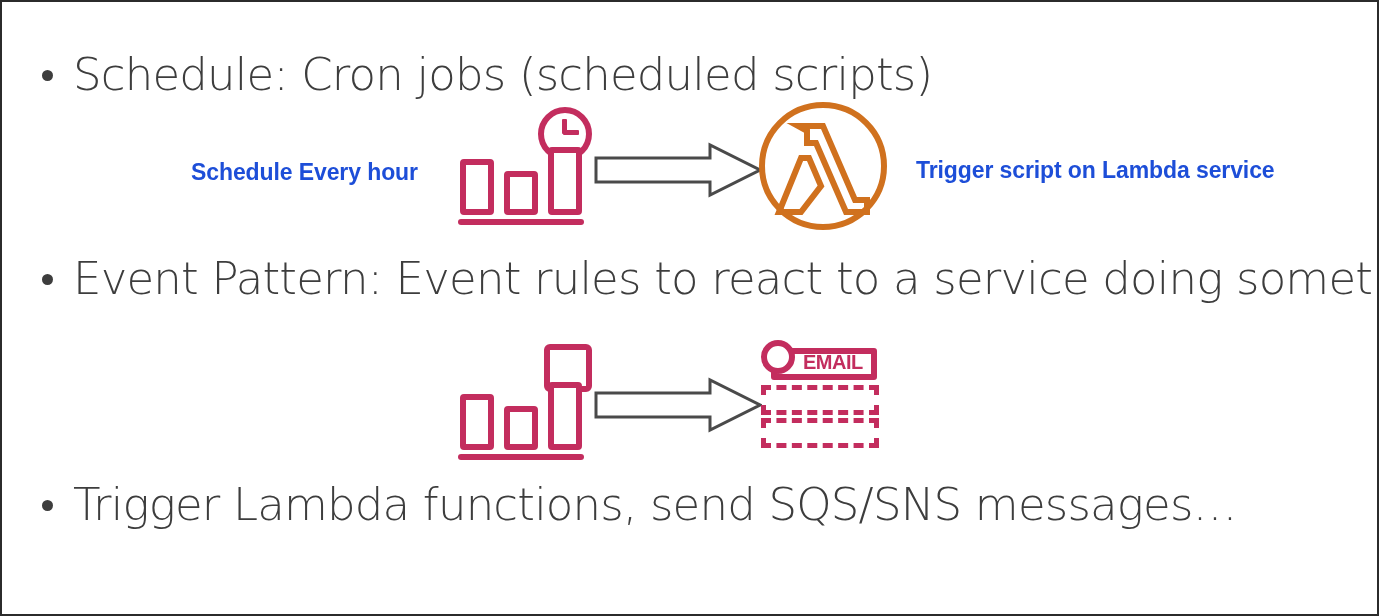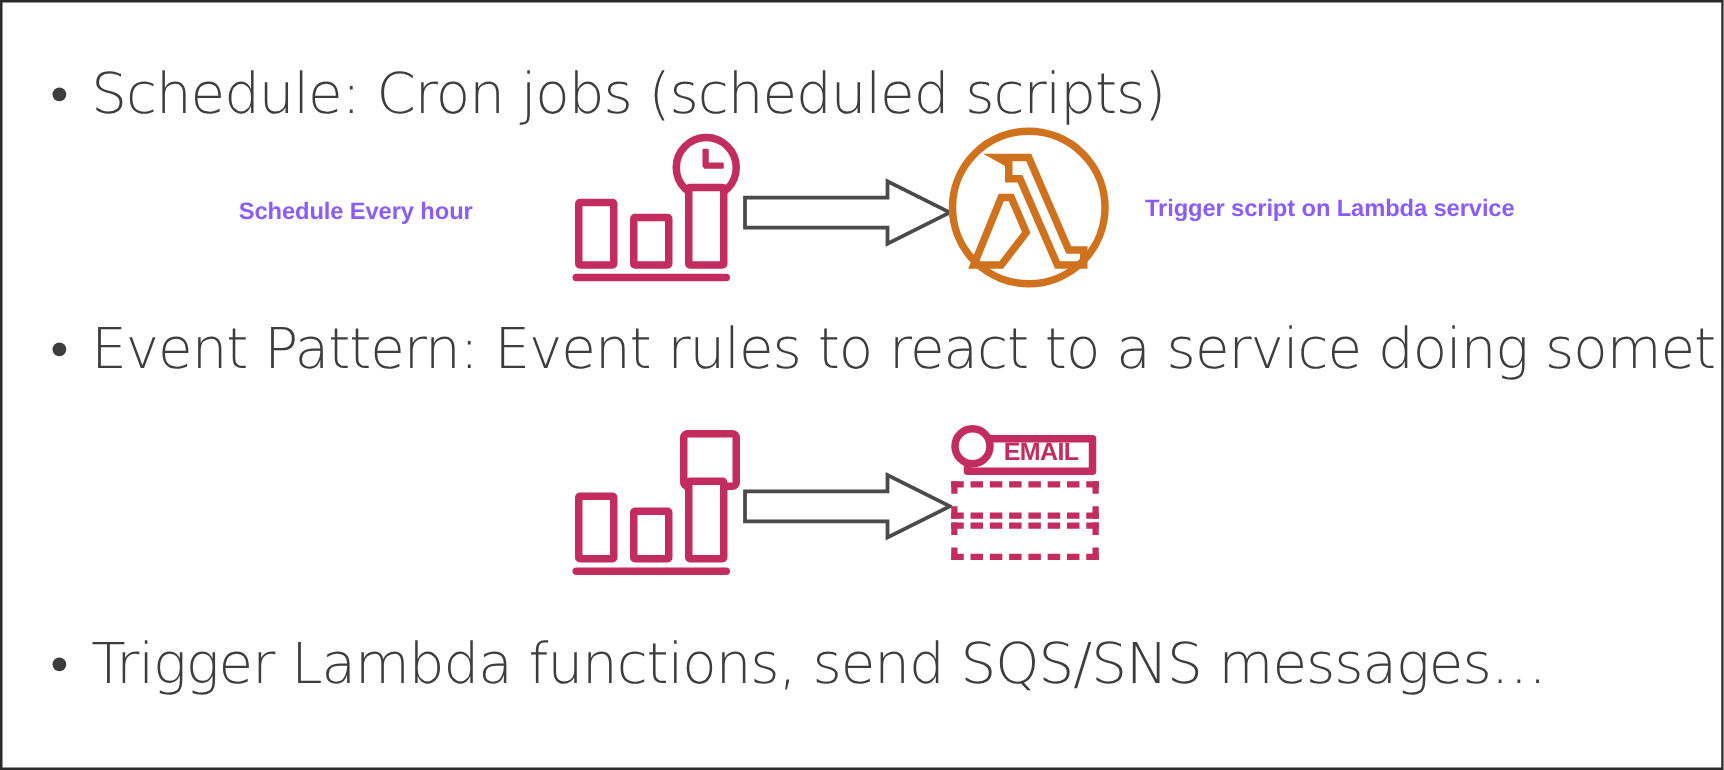--- a/index.html
+++ b/index.html
@@ -42,38 +42,38 @@
     position: relative;
     top: -9px;
   }
   .bullet .btext {
     font-size: 45px;
     line-height: 1;
   }
 
   #bullet-1 { left: 40px; top: 50px; text-align: center; }
   #bullet-2 { left: 40px; top: 254px; }
-  #bullet-3 { left: 40px; top: 506px; }
+  #bullet-3 { left: 40px; top: 480px; }
 
   
   .diagram-row {
     position: absolute;
     left: 0;
     width: 1379px;
     height: 130px;
   }
   #diagram-row-1 { top: 100px; }
   #diagram-row-2 { top: 335px; }
 
   .flow-label {
     position: absolute;
     font-family: "Liberation Sans", sans-serif;
     font-weight: bold;
-    font-size: 19px;
-    color: #8b5cf6;
+    font-size: 23px;
+    color: #1d4ed8;
     letter-spacing: -0.1px;
     white-space: nowrap;
   }
 
   
   .eb-icon {
     position: absolute;
     width: 122px;
     height: 118px;
   }

